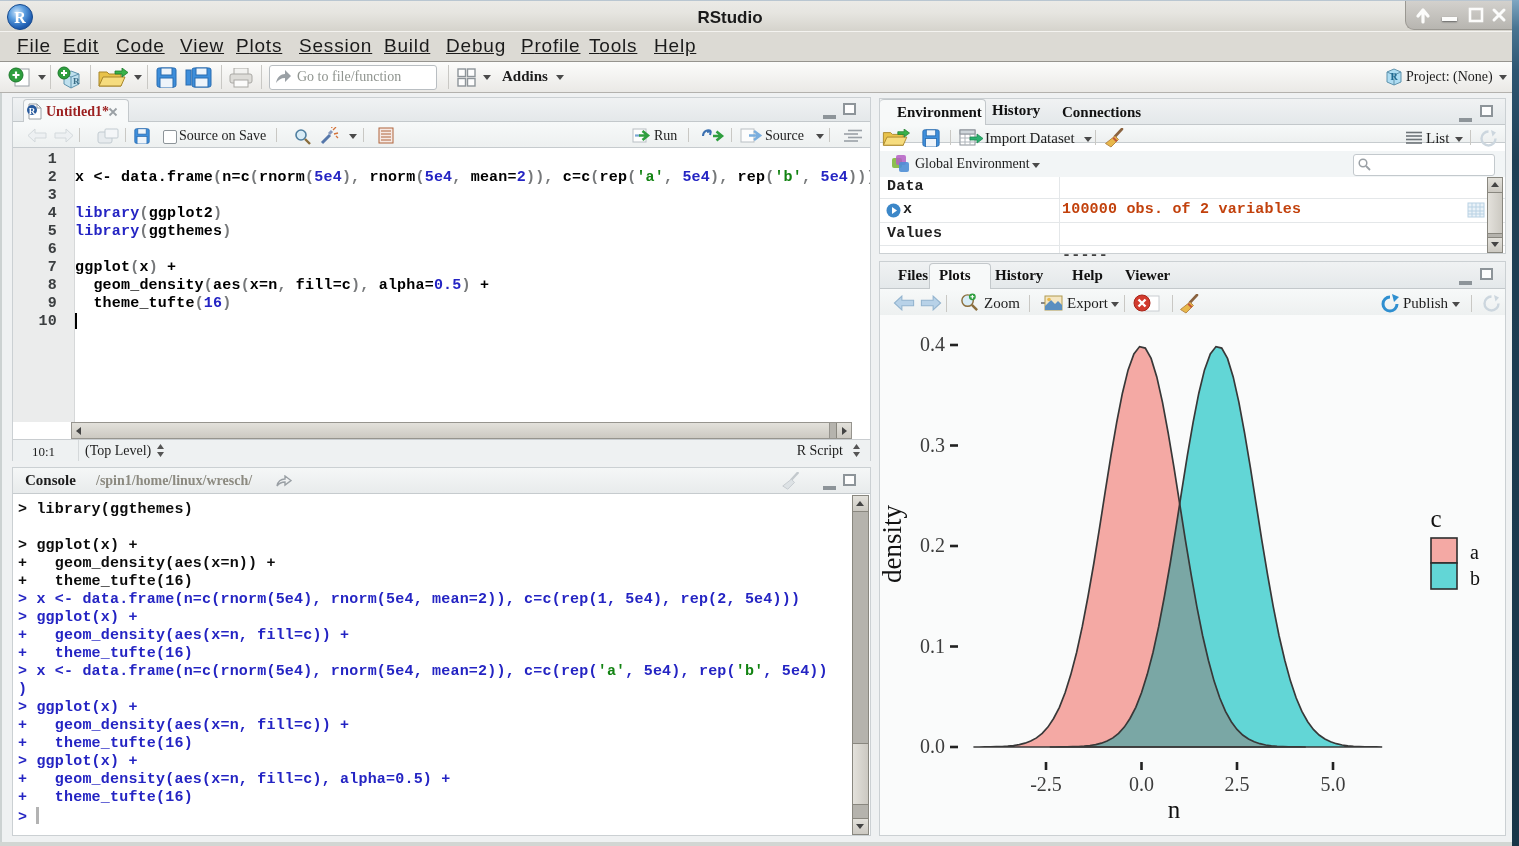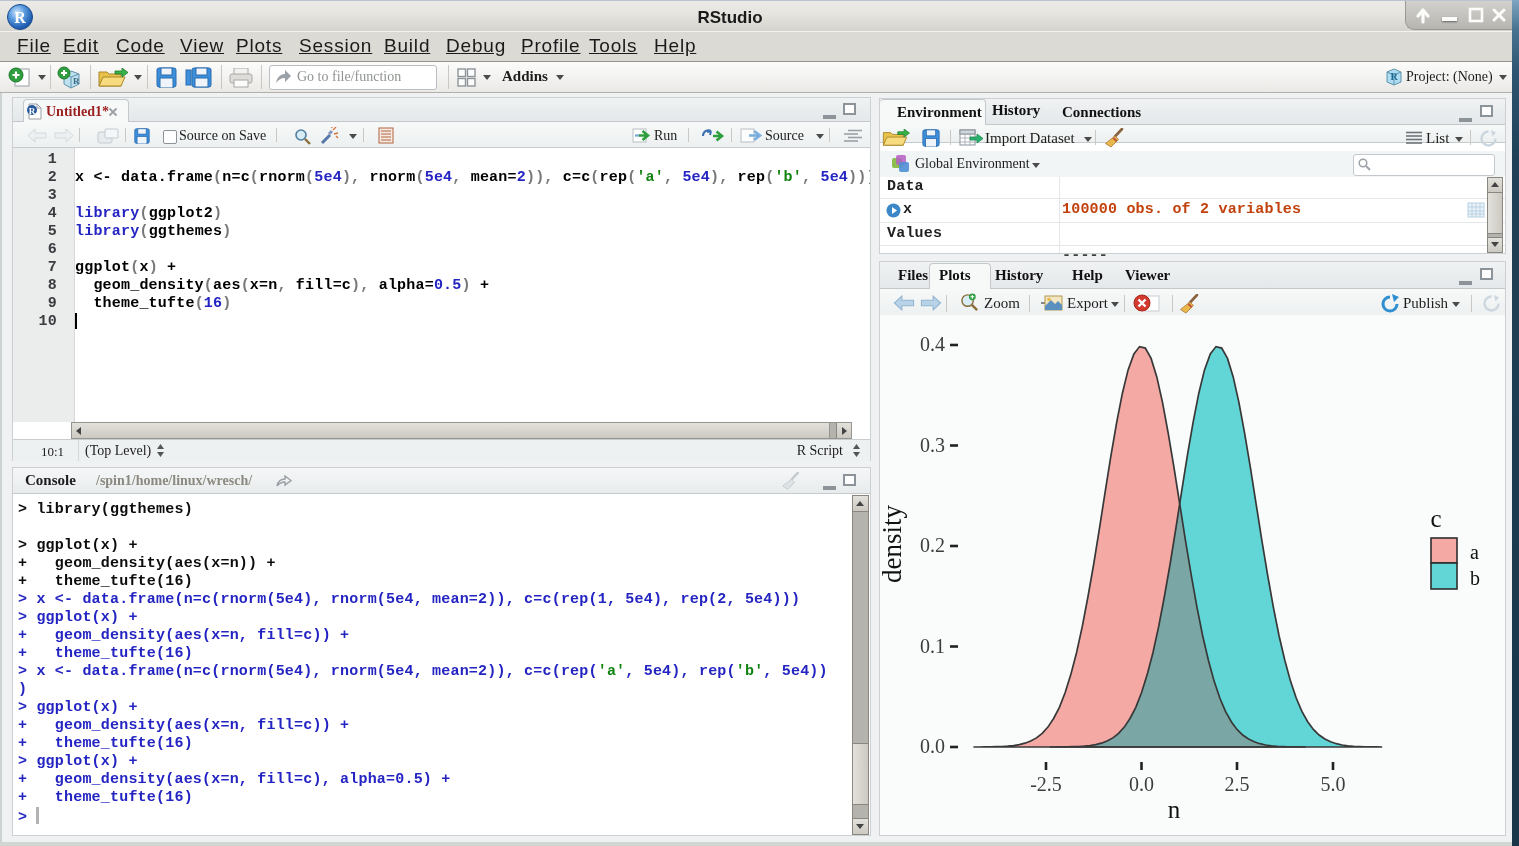--- a/index.html
+++ b/index.html
@@ -278,21 +278,21 @@
     <div class="abs" style="left:0px;top:0px;width:14px;height:15px;background:linear-gradient(#e3e1db,#ccc9c2);border-right:1px solid #89877f;">
       <div class="abs" style="left:4px;top:4px;width:0;height:0;border-top:4px solid transparent;border-bottom:4px solid transparent;border-right:5px solid #444;"></div>
     </div>
     <div class="abs" style="left:14px;top:0px;width:743px;height:15px;background:linear-gradient(#e3e1db,#ccc9c2);border-right:1px solid #96948e;"></div>
     <div class="abs" style="right:0px;top:0px;width:14px;height:15px;background:linear-gradient(#e3e1db,#ccc9c2);border-left:1px solid #89877f;">
       <div class="abs" style="left:5px;top:4px;width:0;height:0;border-top:4px solid transparent;border-bottom:4px solid transparent;border-left:5px solid #444;"></div>
     </div>
   </div>
 
   <div class="abs" style="left:0;top:341px;width:857px;height:21px;background:#eef1f2;border-top:1px solid #c9cdd0;">
-    <div class="lbl" style="left:28px;top:4px;font-size:13px;">10:1</div>
+    <div class="lbl" style="left:19px;top:4px;font-size:13px;">10:1</div>
     <div class="vsep" style="left:65px;top:0;height:21px;background:#d4d8da;"></div>
     <div class="lbl" style="left:72px;top:3px;font-size:14px;">(Top Level)</div>
     <svg class="abs" style="left:143px;top:4px" width="9" height="13" viewBox="0 0 9 13">
         <path d="M4.5 0 L8 5 L1 5 Z M4.5 13 L8 8 L1 8 Z" fill="#555"></path>
       </svg>
     <div class="lbl" style="right:27px;top:3px;font-size:14px;">R Script</div>
     <svg class="abs" style="right:9px;top:4px" width="9" height="13" viewBox="0 0 9 13">
         <path d="M4.5 0 L8 5 L1 5 Z M4.5 13 L8 8 L1 8 Z" fill="#555"></path>
       </svg>
   </div>

